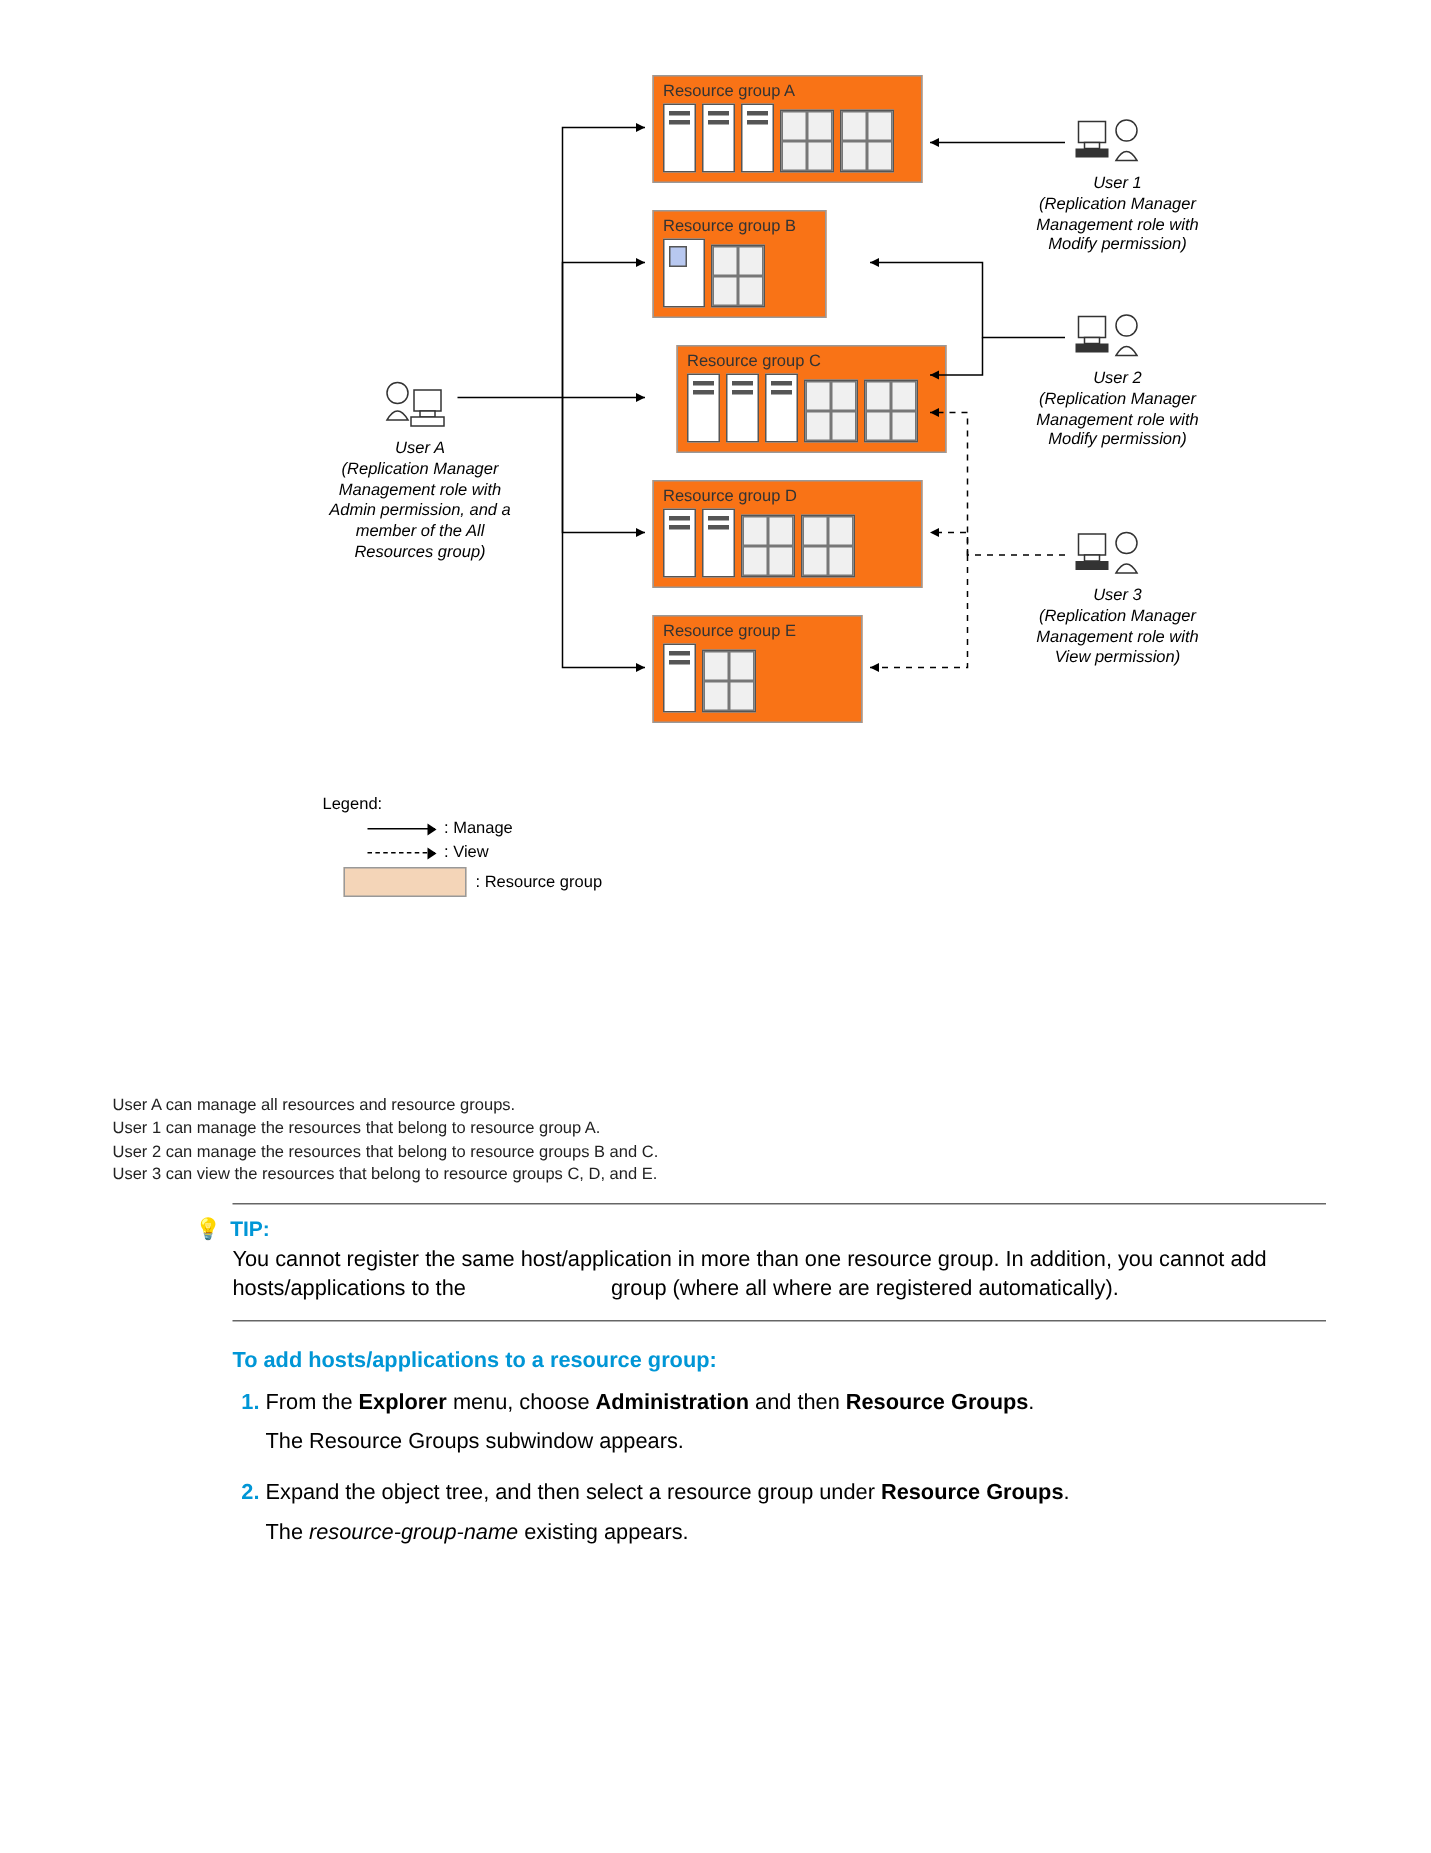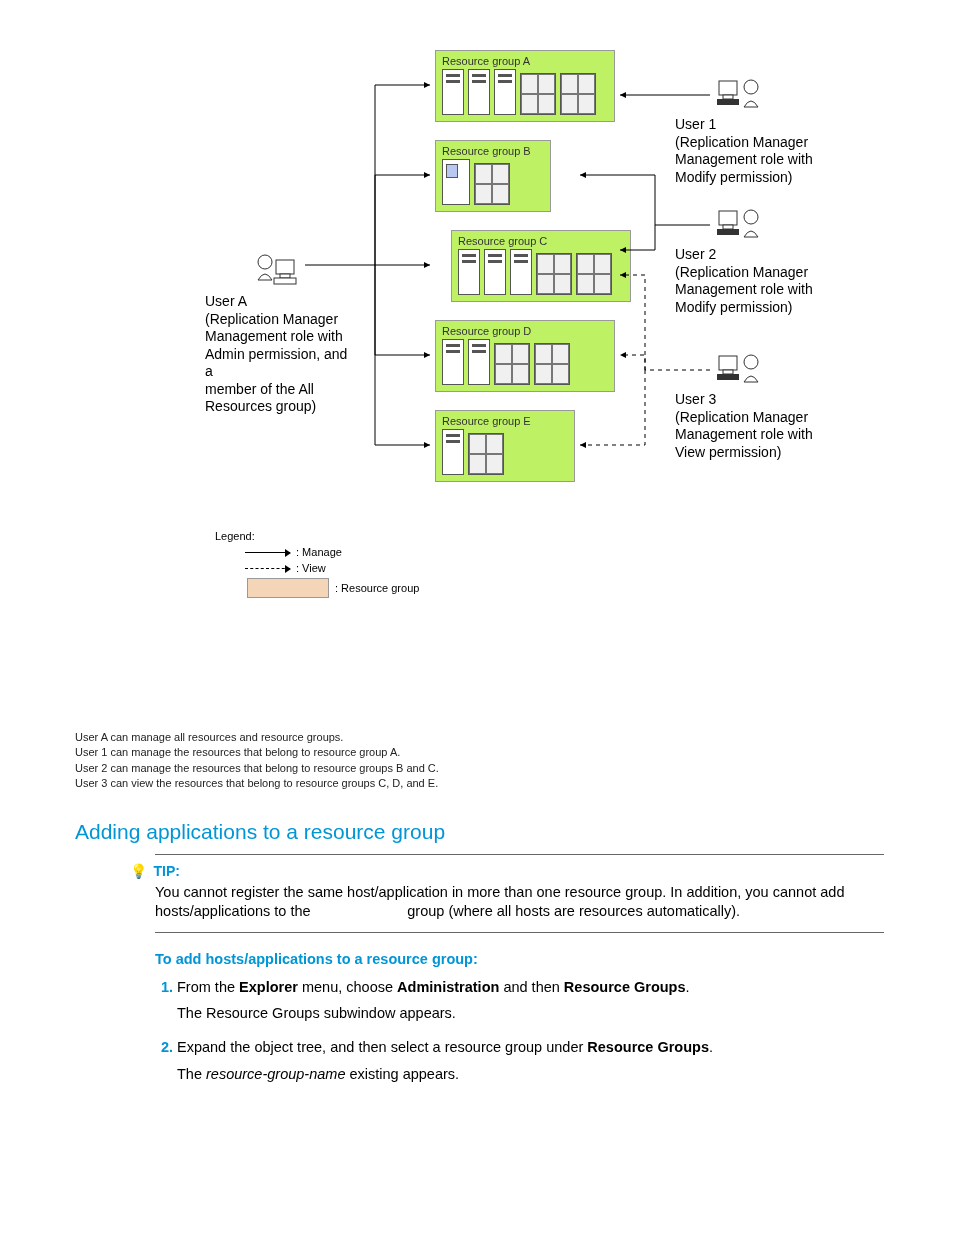--- a/index.html
+++ b/index.html
@@ -18,21 +18,21 @@
   }
   .diagram-area {
     width: 690px;
     height: 660px;
     margin: 0 auto 20px 80px;
     position: relative;
     font-size: 11px;
   }
   .rg-box {
     position: absolute;
-    background: #bef264;
+    background: #f97316;
     border: 1px solid #999;
     padding: 4px 6px 6px 6px;
     box-sizing: border-box;
     width: 180px;
   }
   .rg-label { font-size: 11px; color: #333; margin-bottom: 2px; }
   .devices { display: flex; gap: 4px; align-items: flex-end; }
   .tower {
     width: 20px; height: 44px; background: #fff; border: 1px solid #555;
     position: relative;
@@ -48,21 +48,21 @@
     width: 26px; height: 44px; background: #fff; border: 1px solid #555;
     position: relative;
   }
   .server-wide::before { content:""; position:absolute; top:4px; left:3px; width:10px; height:12px; background:#b8c8f0; border:1px solid #555;}
   .user-icon {
     position: absolute;
     width: 60px;
     text-align: center;
   }
   .user-icon svg { width: 50px; height: 40px; }
-  .user-caption { font-size: 14px; line-height: 1.25; }
+  .user-caption { font-size: 11px; text-align: center; line-height: 1.25; font-style: italic; }
   .diagram-notes {
     font-size: 11px;
     line-height: 1.4;
     color: #222;
   }
   .legend {
     position: absolute;
     left: 60px;
     top: 480px;
     font-size: 11px;
@@ -293,44 +293,43 @@
     <div class="legend">
       <div>Legend:</div>
       <div class="legend-row" style="margin-left:30px;">
         <div class="legend-arrow-solid"></div>
         <span>: Manage</span>
       </div>
       <div class="legend-row" style="margin-left:30px;">
         <div class="legend-arrow-dash"></div>
         <span>: View</span>
       </div>
-      <div class="legend-row" style="margin-left:32px;">
+      <div class="legend-row" style="margin-left:14px;">
         <div class="legend-box"></div>
         <span>: Resource group</span>
       </div>
     </div>
   </div>
 
   <div class="diagram-notes">
     <div>User A can manage all resources and resource groups.</div>
     <div>User 1 can manage the resources that belong to resource group A.</div>
     <div>User 2 can manage the resources that belong to resource groups B and C.</div>
     <div>User 3 can view the resources that belong to resource groups C, D, and E.</div>
   </div>
 
-  <h2 class="section">Adding applications to a resource group</h2>
 
   <div class="tip-block">
     <hr class="tip-rule">
     <div class="tip-header">
       <span class="tip-icon">💡</span>
       <span class="tip-label">TIP:</span>
     </div>
     <div class="tip-text">
-      <span>You cannot register the same host/application in more than one resource group. In addition, you cannot add hosts/applications to the </span><span style="visibility:hidden">All Resources</span><span> group (where all hosts are resources automatically).</span>
+      <span>You cannot register the same host/application in more than one resource group. In addition, you cannot add hosts/applications to the </span><span style="visibility:hidden">All Resources</span><span> group (where all where are registered automatically).</span>
     </div>
     <hr class="tip-rule">
   </div>
 
   <div class="subhead">To add hosts/applications to a resource group:</div>
 
   <ol class="steps">
     <li>
       <span>From the </span><span class="bold">Explorer</span><span> menu, choose </span><span class="bold">Administration</span><span> and then </span><span class="bold">Resource Groups</span><span>.</span>
       <span class="sub">The Resource Groups subwindow appears.</span>

